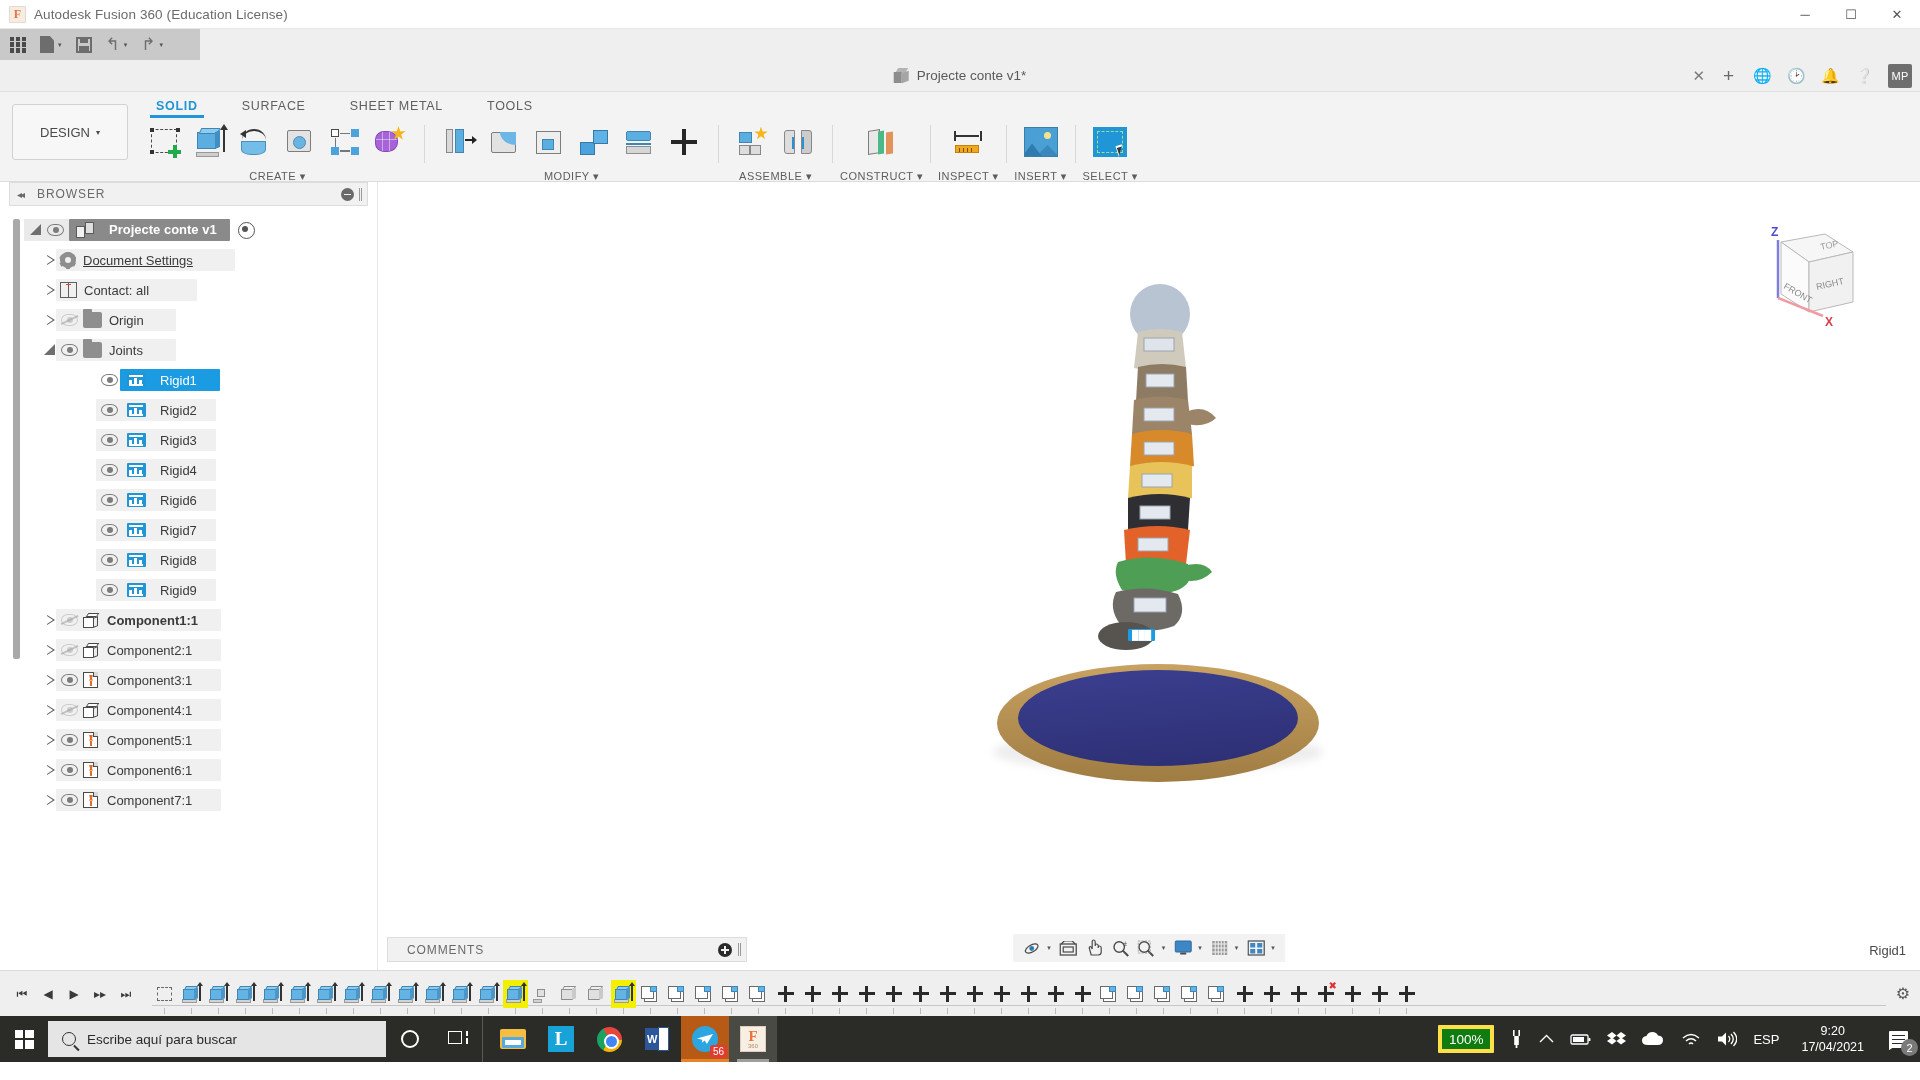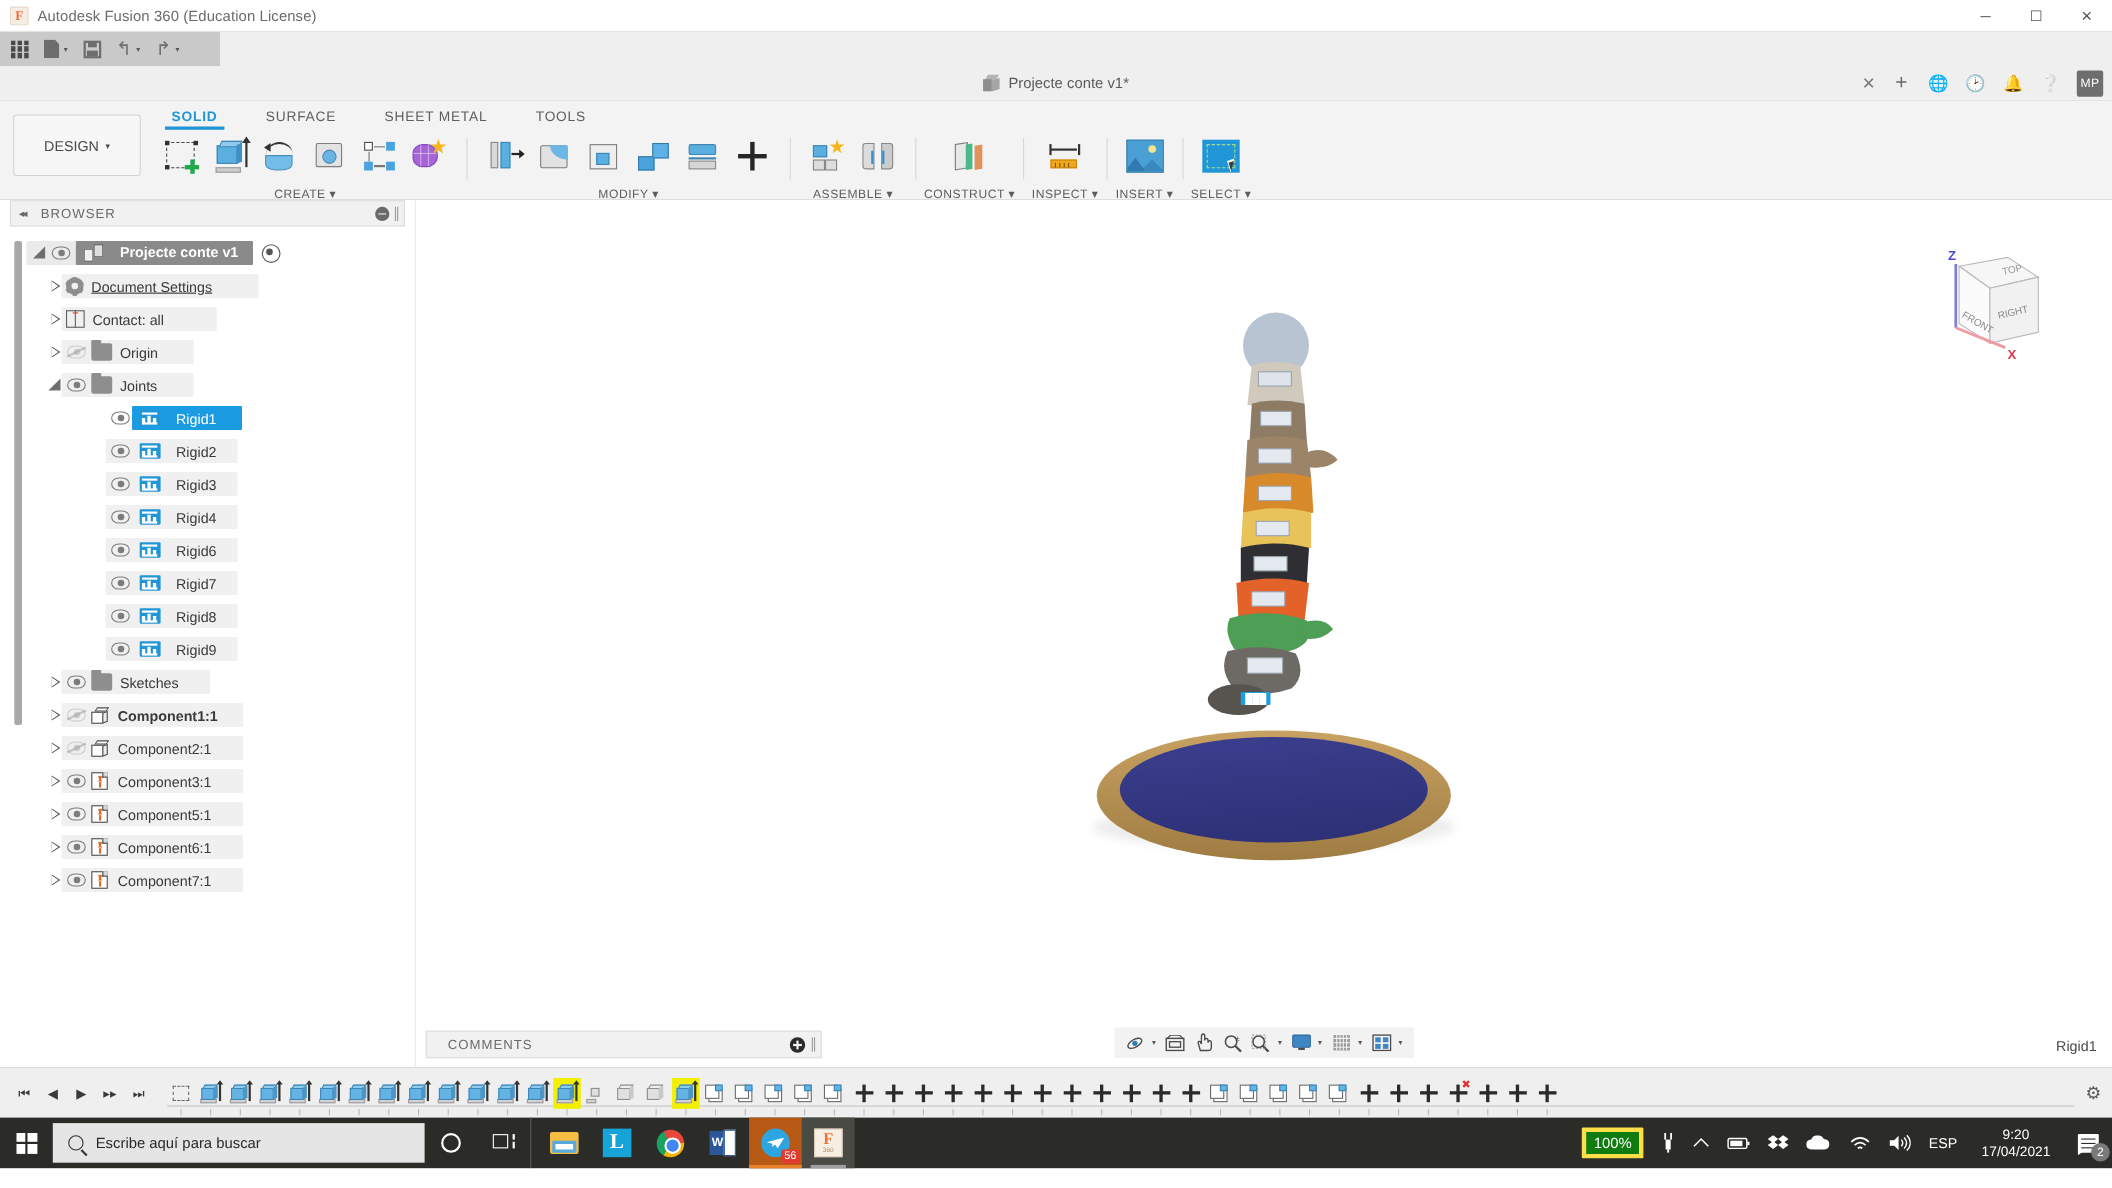--- a/index.html
+++ b/index.html
@@ -858,36 +858,20 @@
                   <span class="w" style="left:7px;top:5px;width:3px;height:7px"></span>
                   <span class="w" style="left:12px;top:7px;width:3px;height:5px"></span>
                   <span class="w" style="left:2px;bottom:1.5px;width:14px;height:1.6px"></span>
                   <span class="w" style="left:2px;top:2px;width:14px;height:1.6px"></span>
                 </span>
                 <span class="tlabel">Rigid9</span>
               </span>
             </span>
           </div>
           <div class="trow">
-            <span class="hl" style="left: 46px; width: 134.8px;"></span>
-            <span class="tw" style="margin-left: 32px;">
-              <span class="tri">
-                <span class="caret-right"></span>
-              </span>
-              <span class="eye">
-                <span class="o"></span>
-                <span class="p"></span>
-              </span>
-              <span class="" style="display: flex; align-items: center;">
-                <span class="ic ic-folder"></span>
-                <span class="tlabel">Sketches</span>
-              </span>
-            </span>
-          </div>
-          <div class="trow">
             <span class="hl" style="left: 46px; width: 165.2px;"></span>
             <span class="tw" style="margin-left: 32px; font-weight: bold;">
               <span class="tri">
                 <span class="caret-right"></span>
               </span>
               <span class="eye off">
                 <span class="o"></span>
                 <span class="p"></span>
               </span>
               <span class="" style="display: flex; align-items: center;">
@@ -931,20 +915,40 @@
                 <span class="p"></span>
               </span>
               <span class="" style="display: flex; align-items: center;">
                 <span class="ic ic-ground">
                   <span class="pg"></span>
                   <span class="fold"></span>
                   <span class="pin"></span>
                   <span class="pin2"></span>
                 </span>
                 <span class="tlabel">Component3:1</span>
+              </span>
+            </span>
+          </div>
+          <div class="trow">
+            <span class="hl" style="left: 46px; width: 165.2px;"></span>
+            <span class="tw" style="margin-left: 32px;">
+              <span class="tri">
+                <span class="caret-right"></span>
+              </span>
+              <span class="eye off">
+                <span class="o"></span>
+                <span class="p"></span>
+              </span>
+              <span class="" style="display: flex; align-items: center;">
+                <span class="ic ic-comp">
+                  <span class="tp"></span>
+                  <span class="lft"></span>
+                  <span class="rgt"></span>
+                </span>
+                <span class="tlabel">Component4:1</span>
               </span>
             </span>
           </div>
           <div class="trow">
             <span class="hl" style="left: 46px; width: 165.2px;"></span>
             <span class="tw" style="margin-left: 32px;">
               <span class="tri">
                 <span class="caret-right"></span>
               </span>
               <span class="eye">

